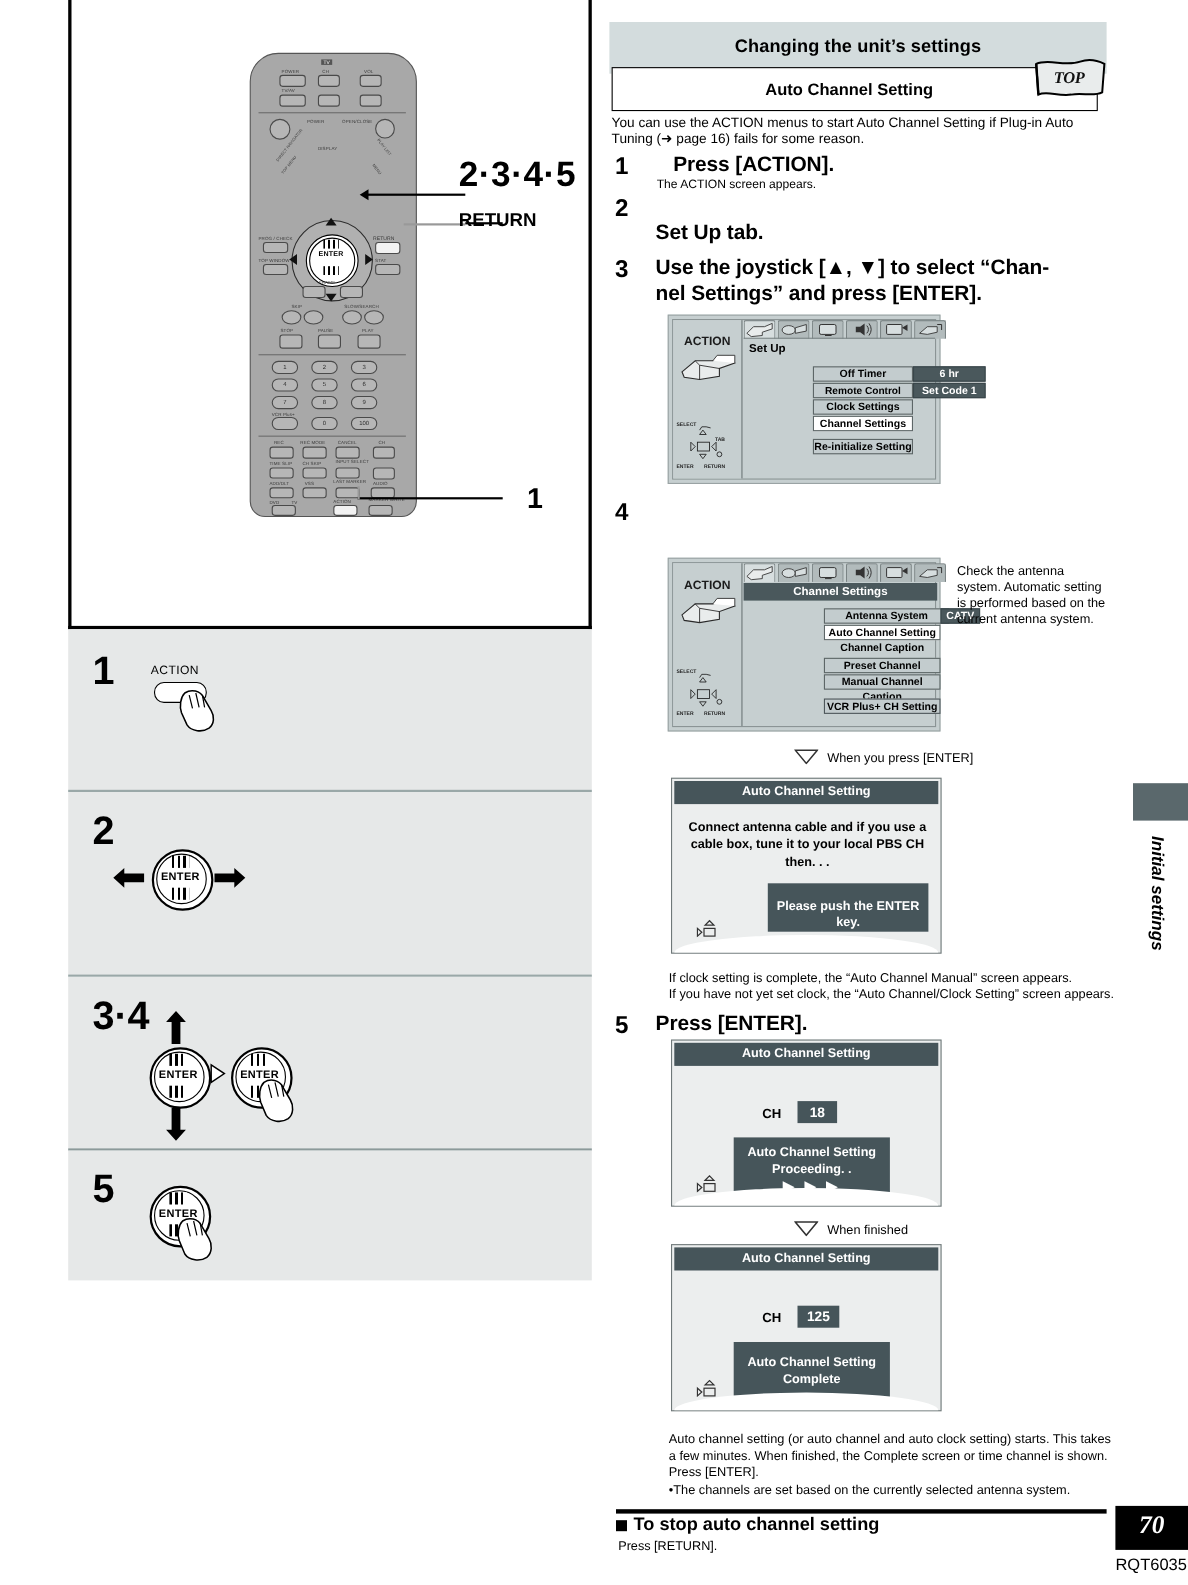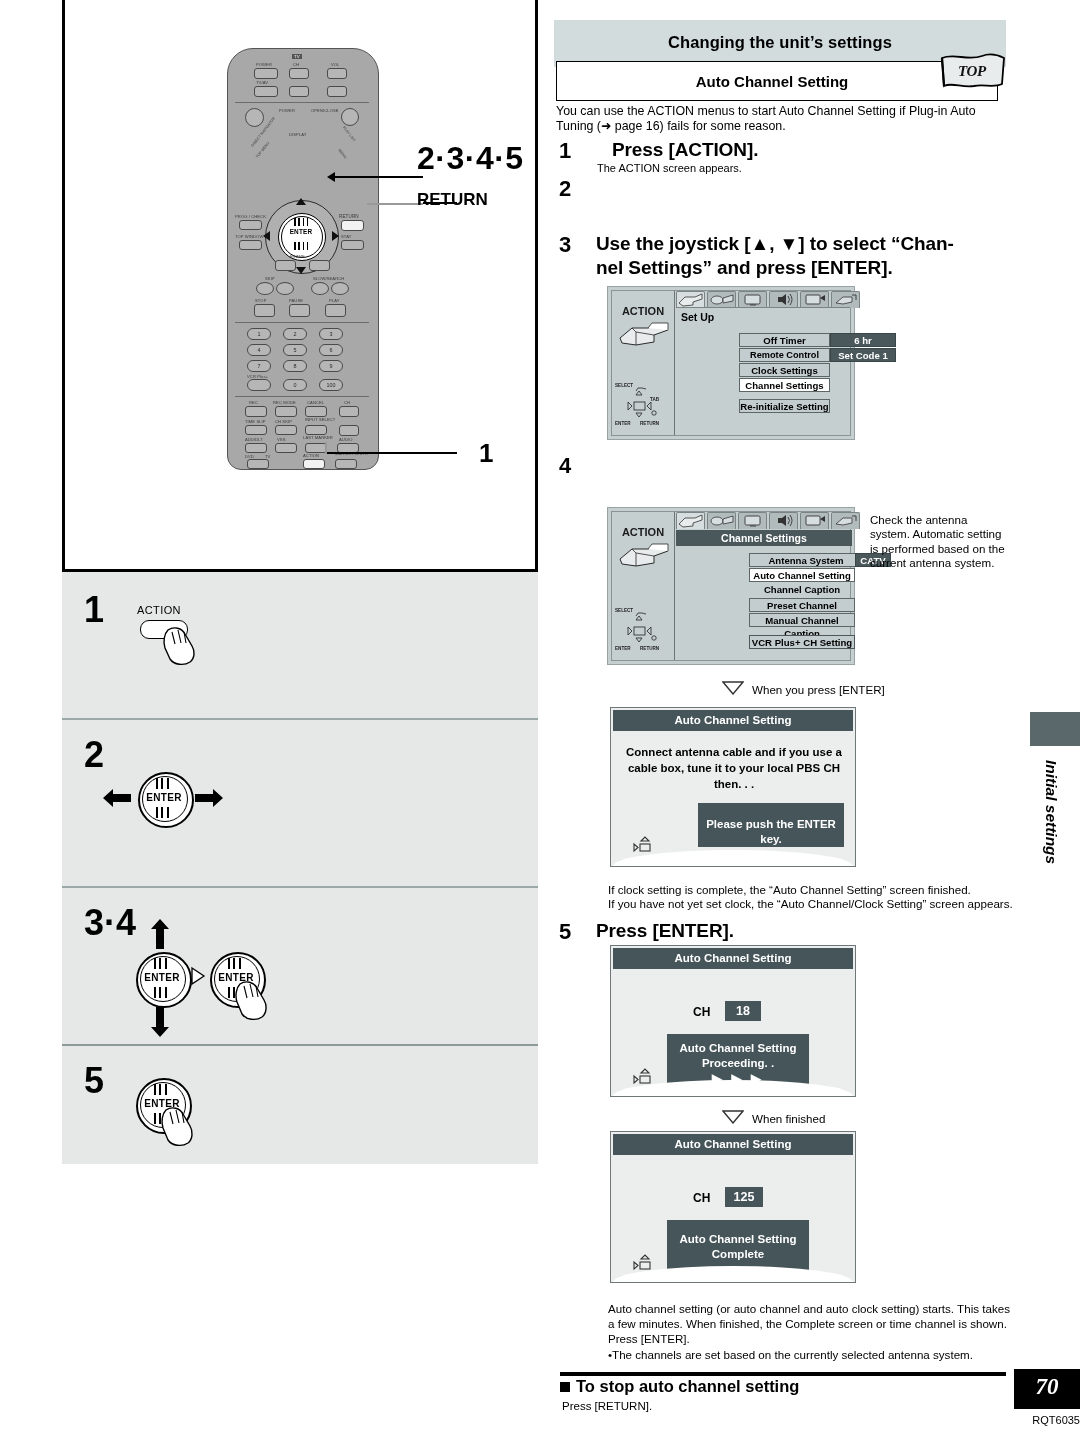--- a/index.html
+++ b/index.html
@@ -137,21 +137,21 @@
 
   
   #foot-rule{position:absolute;left:560px;top:1372px;width:446px;height:3.5px;background:#000;}
   #foot-sq{position:absolute;left:560px;top:1382px;width:10px;height:10px;background:#000;}
   #foot-h{position:absolute;left:576px;top:1377px;font-size:16.5px;font-weight:bold;}
   #foot-sub{position:absolute;left:562px;top:1400px;font-size:11.5px;}
   #pagebox{position:absolute;left:1014px;top:1369px;width:66px;height:40px;background:#000;}
   #pagenum{position:absolute;left:1014px;top:1374px;width:66px;text-align:center;
       font-size:23px;font-style:italic;font-weight:bold;color:#fff;
       font-family:"Liberation Serif",serif;}
-  #rqt{position:absolute;left:1014px;top:1414px;width:66px;text-align:right;font-size:11px;}
+  #rqt{position:absolute;left:1014px;top:1414px;width:66px;text-align:left;font-size:15px;}
 </style>
 </head>
 <body>
 
 <div class="page">
 
   <div id="left-col">
 
     <div id="remote-frame">
 
@@ -372,20 +372,21 @@
     <div class="txt">TOP</div>
   </div>
 
   <div class="body-t" style="left:556px;top:104px;width:450px;">You can use the ACTION menus to start Auto Channel Setting if Plug-in Auto Tuning (➜ page 16) fails for some reason.</div>
 
   <div class="step-n" style="left:559px;top:138px;">1</div>
   <div class="step-h" style="left:612px;top:138px;">Press [ACTION].</div>
   <div class="step-sub" style="left:597px;top:162px;">The ACTION screen appears.</div>
 
   <div class="step-n" style="left:559px;top:176px;">2</div>
+  <div class="step-h" style="left:596px;top:200px;width:410px;">Set Up tab.</div>
 
   <div class="step-n" style="left:559px;top:232px;">3</div>
   <div class="step-h" style="left:596px;top:232px;width:414px;">Use the joystick [▲, ▼] to select “Chan-</div>
   <div class="step-h" style="left:596px;top:256px;width:414px;">nel Settings” and press [ENTER].</div>
 
   <div class="osd" style="left:607px;top:286px;width:248px;height:154px;">
     <div class="inner"></div>
     <div class="leftpane">
       <div class="actiontxt">ACTION</div>
       <svg class="bookicon" viewBox="0 0 52 26">
@@ -545,21 +546,21 @@
     <div class="dmsg" style="left:10px;top:68px;width:226px;">then. . .</div>
     <div class="dbox" style="left:87px;top:95px;width:146px;height:44px;padding-top:14px;">Please push the ENTER key.</div>
     <svg class="navicon" style="left:22px;bottom:14px;" viewBox="0 0 24 16">
       <path d="M8 5 L12 1 L16 5 Z" fill="none" stroke="#333" stroke-width="1.1"></path>
       <rect x="7" y="8" width="10" height="7" fill="none" stroke="#333" stroke-width="1.1"></rect>
       <path d="M5 11.5 L1 8 L1 15 Z" fill="none" stroke="#333" stroke-width="1.1"></path>
     </svg>
     <div class="wave"></div>
   </div>
 
-  <div class="cap-note" style="left:608px;top:883px;">If clock setting is complete, the “Auto Channel Setting” screen finished.</div>
+  <div class="cap-note" style="left:608px;top:883px;">If clock setting is complete, the “Auto Channel Manual” screen appears.</div>
   <div class="cap-note" style="left:608px;top:897px;">If you have not yet set clock, the “Auto Channel/Clock Setting” screen appears.</div>
 
   <div class="step-n" style="left:559px;top:919px;">5</div>
   <div class="step-h" style="left:596px;top:919px;">Press [ENTER].</div>
 
   <div class="dsc" style="left:610px;top:945px;width:246px;height:152px;">
     <div class="bar">Auto Channel Setting</div>
     <div class="chlbl" style="left:82px;top:59px;">CH</div>
     <div class="chval" style="left:114px;top:55px;width:36px;height:20px;line-height:20px;">18</div>
     <div class="dbox" style="left:56px;top:88px;width:142px;height:50px;padding-top:7px;">

